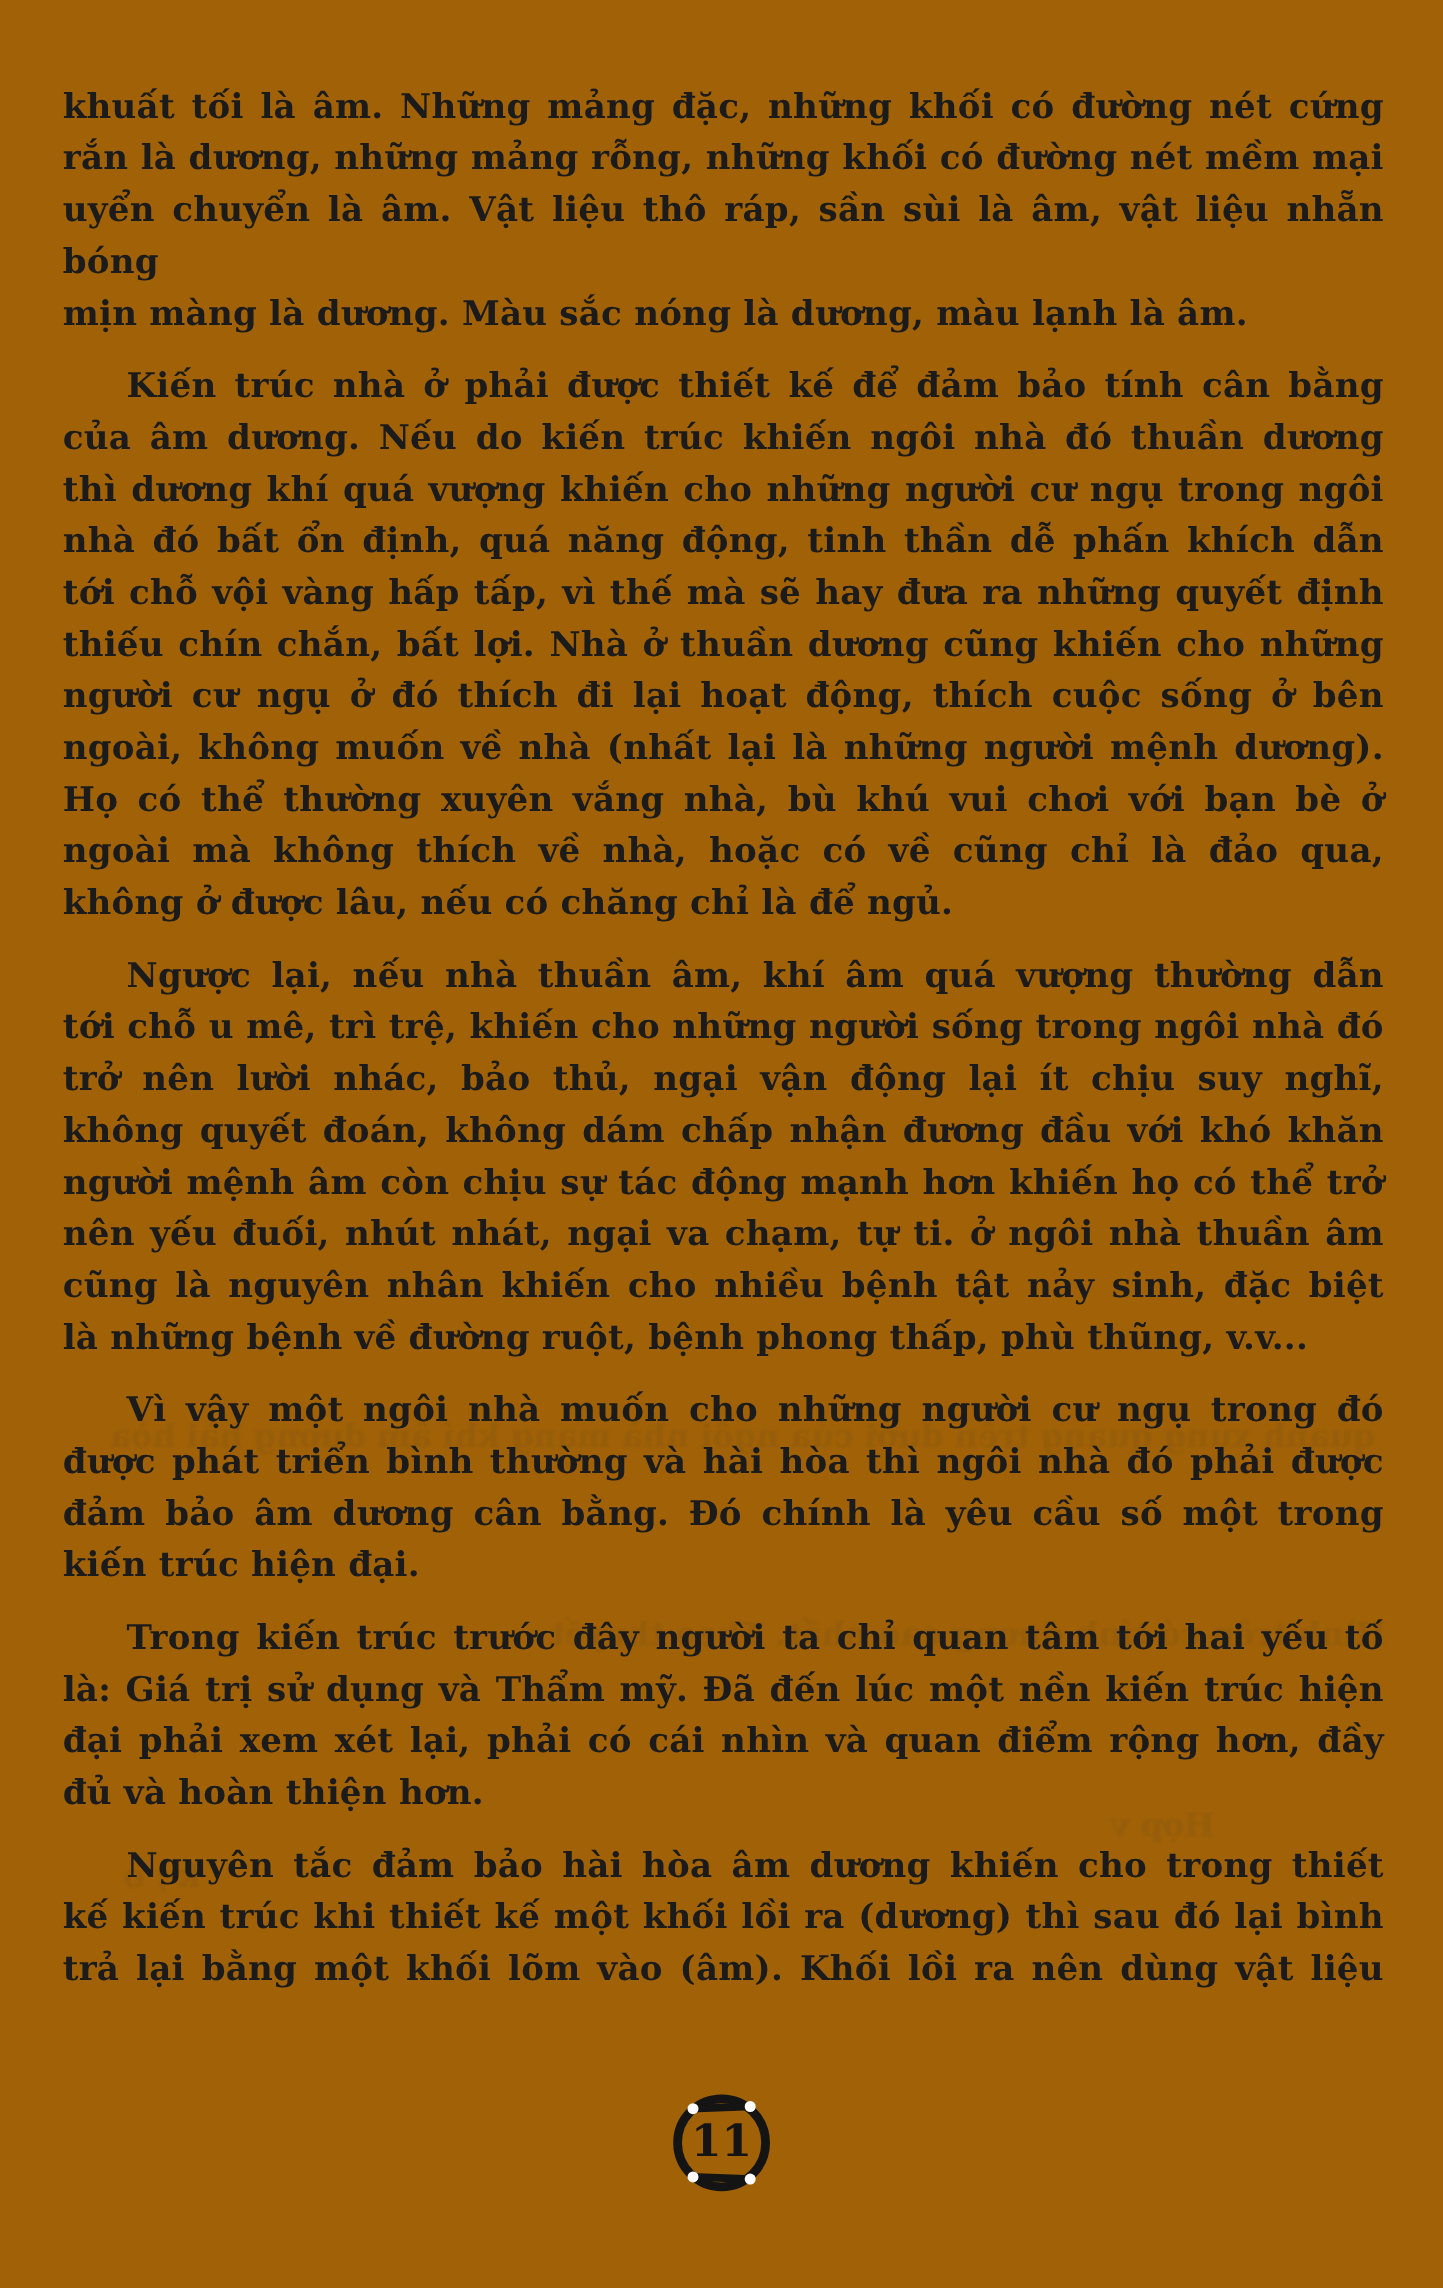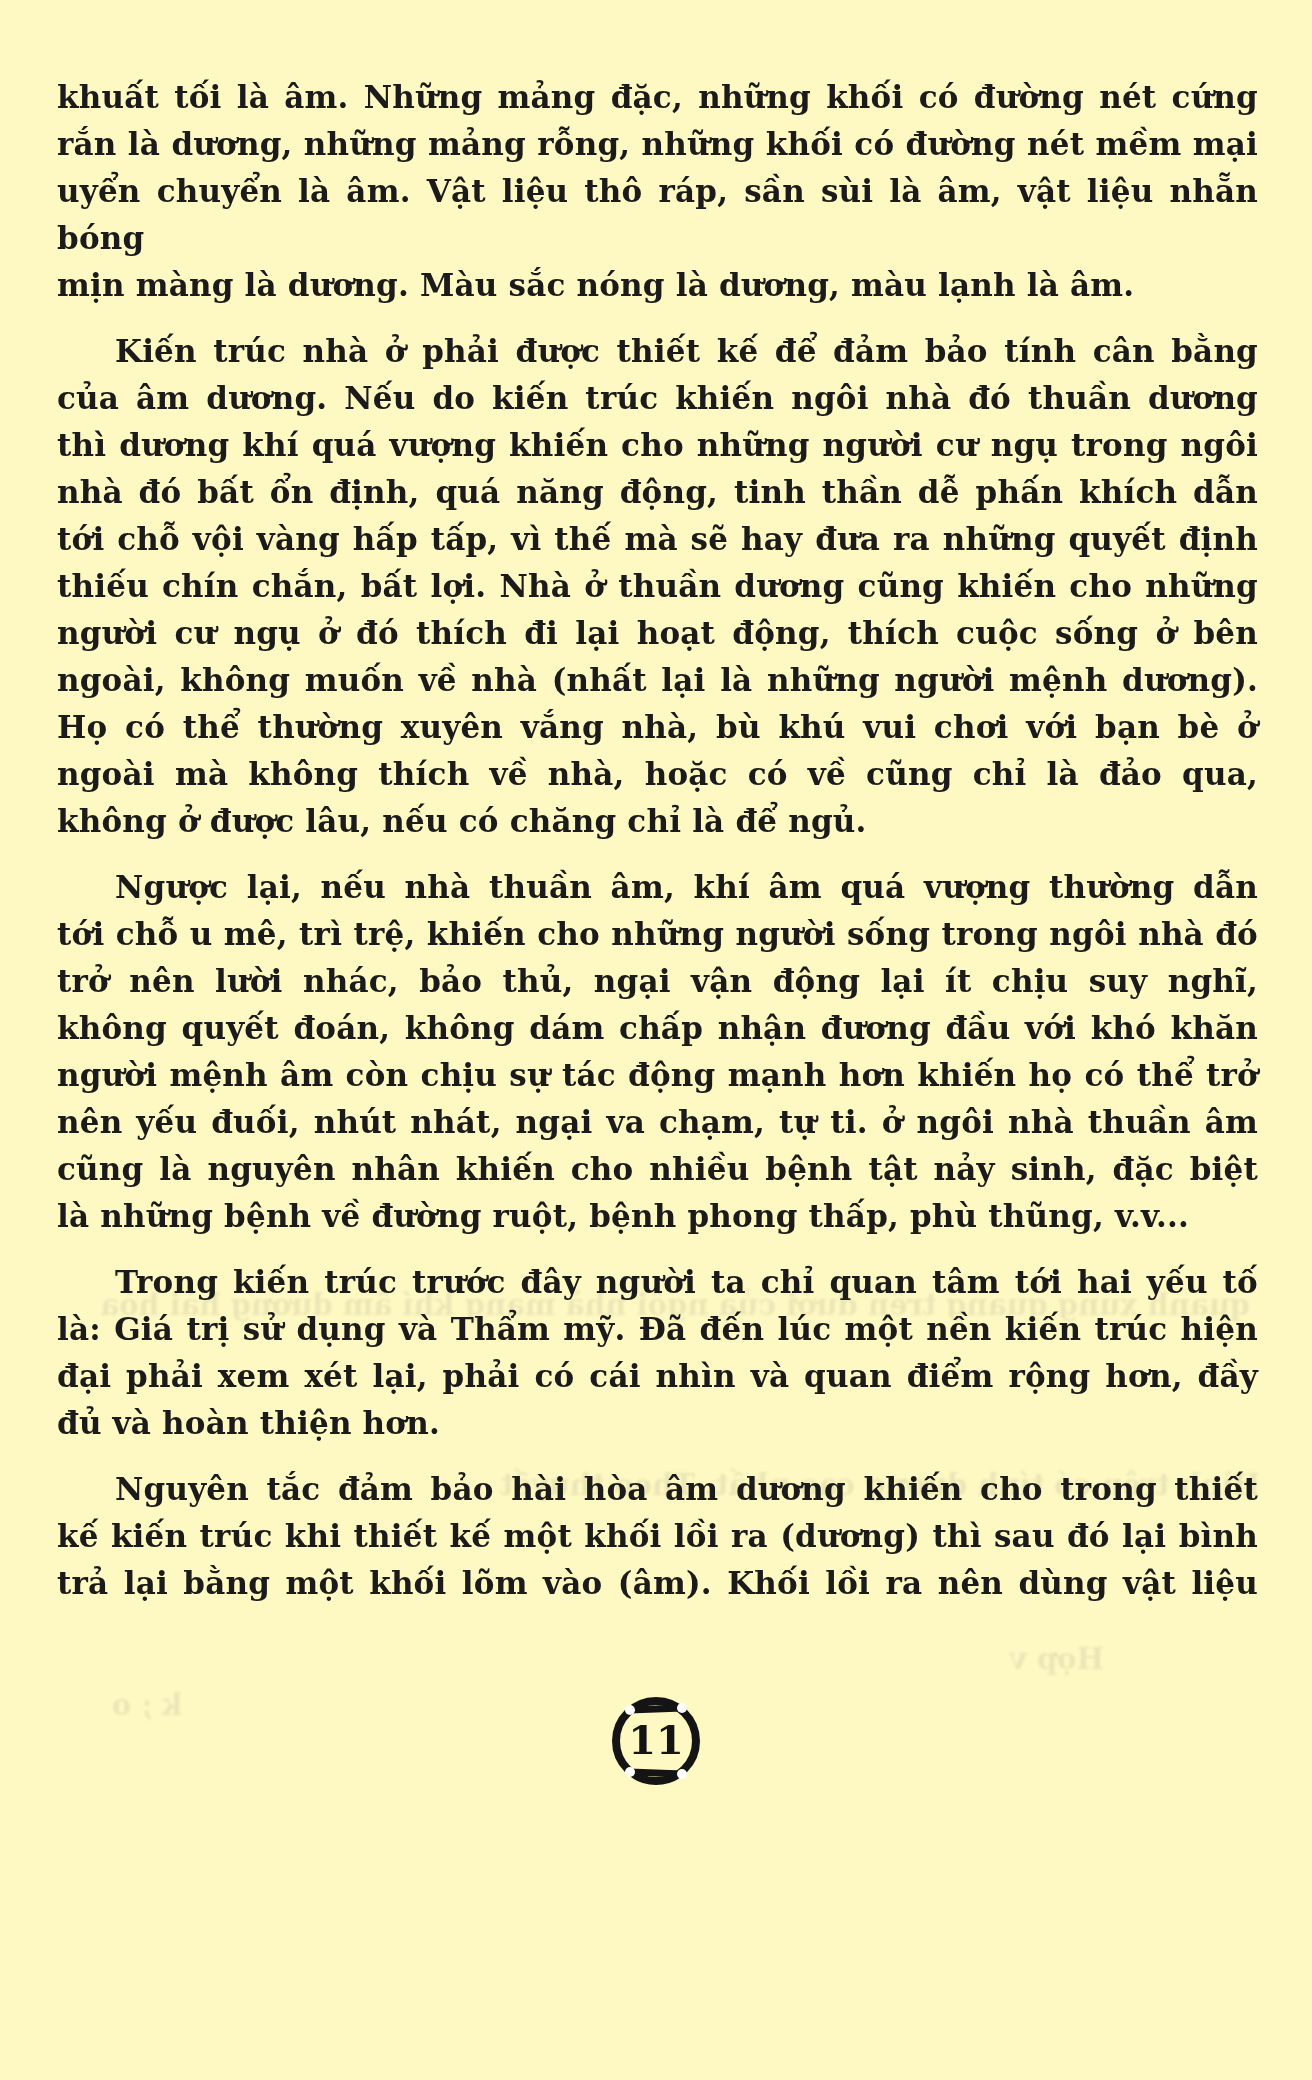--- a/index.html
+++ b/index.html
@@ -4,21 +4,21 @@
 <style>
   html, body {
     margin: 0;
     padding: 0;
     background: #ffffff;
   }
   .page {
     position: relative;
     width: 1312px;
     height: 2080px;
-    background: #fef9c3;
+    background: #a16207;
     overflow: hidden;
     font-family: "DejaVu Serif", "Liberation Serif", serif;
     color: #1b1b1b;
   }
   .text-block {
     position: relative;
     z-index: 2;
     padding: 74px 54px 0 57px;
     font-size: 31px;
     font-weight: 700;
@@ -105,20 +105,26 @@
         <div class="line first">Ngược lại, nếu nhà thuần âm, khí âm quá vượng thường dẫn</div>
         <div class="line">tới chỗ u mê, trì trệ, khiến cho những người sống trong ngôi nhà đó</div>
         <div class="line">trở nên lười nhác, bảo thủ, ngại vận động lại ít chịu suy nghĩ,</div>
         <div class="line">không quyết đoán, không dám chấp nhận đương đầu với khó khăn</div>
         <div class="line">người mệnh âm còn chịu sự tác động mạnh hơn khiến họ có thể trở</div>
         <div class="line">nên yếu đuối, nhút nhát, ngại va chạm, tự ti. ở ngôi nhà thuần âm</div>
         <div class="line">cũng là nguyên nhân khiến cho nhiều bệnh tật nảy sinh, đặc biệt</div>
         <div class="line last">là những bệnh về đường ruột, bệnh phong thấp, phù thũng, v.v...</div>
       </div>
       <div class="para">
+        <div class="line first">Vì vậy một ngôi nhà muốn cho những người cư ngụ trong đó</div>
+        <div class="line">được phát triển bình thường và hài hòa thì ngôi nhà đó phải được</div>
+        <div class="line">đảm bảo âm dương cân bằng. Đó chính là yêu cầu số một trong</div>
+        <div class="line last">kiến trúc hiện đại.</div>
+      </div>
+      <div class="para">
         <div class="line first">Trong kiến trúc trước đây người ta chỉ quan tâm tới hai yếu tố</div>
         <div class="line">là: Giá trị sử dụng và Thẩm mỹ. Đã đến lúc một nền kiến trúc hiện</div>
         <div class="line">đại phải xem xét lại, phải có cái nhìn và quan điểm rộng hơn, đầy</div>
         <div class="line last">đủ và hoàn thiện hơn.</div>
       </div>
       <div class="para">
         <div class="line first">Nguyên tắc đảm bảo hài hòa âm dương khiến cho trong thiết</div>
         <div class="line">kế kiến trúc khi thiết kế một khối lồi ra (dương) thì sau đó lại bình</div>
         <div class="line">trả lại bằng một khối lõm vào (âm). Khối lồi ra nên dùng vật liệu</div>
       </div>

